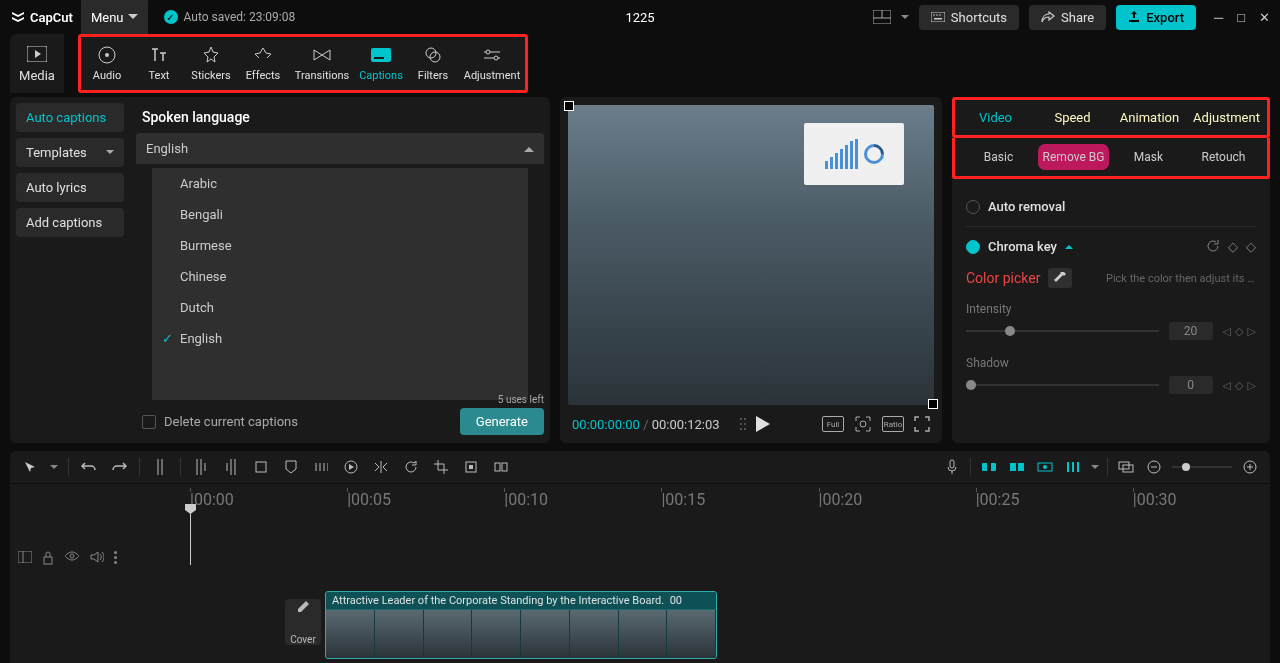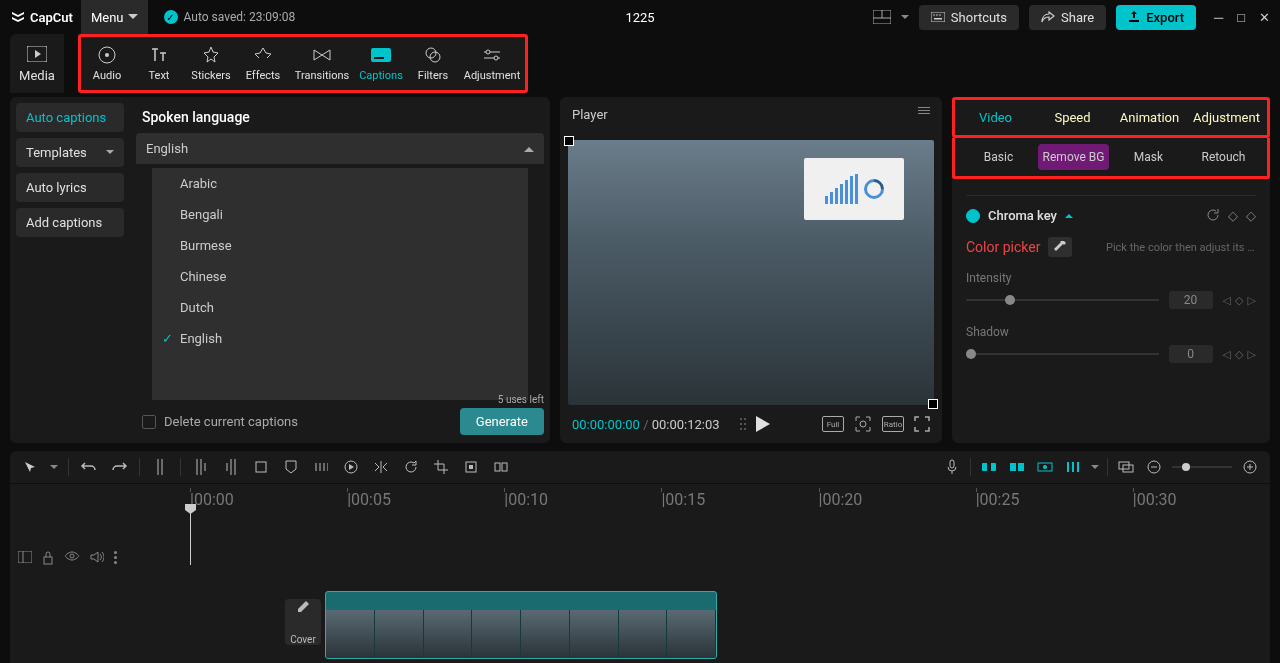--- a/index.html
+++ b/index.html
@@ -71,21 +71,21 @@
 .play-icon { cursor: pointer; }
 
 
 .right-panel { width: 318px; padding: 0; }
 .prop-tabs { display: flex; border: 3px solid #ff2020; border-radius: 3px; padding: 2px; }
 .prop-tab-row { display: flex; width: 100%; }
 .ptab { flex: 1; text-align: center; padding: 8px 0; color: #fef9c3; cursor: pointer; font-size: 13px; }
 .ptab.active { color: #00c4cc; }
 .subtabs { display: flex; gap: 4px; padding: 6px 8px; border: 3px solid #ff2020; border-top: none; border-radius: 0 0 3px 3px; }
 .subtab { flex: 1; text-align: center; padding: 6px 0; color: #ccc; cursor: pointer; font-size: 12px; border-radius: 4px; }
-.subtab.active { background: #701a75; }
+.subtab.active { background: #be185d; border-radius: 7px; }
 .prop-body { padding: 12px 14px; }
 .prop-row { display: flex; align-items: center; gap: 8px; padding: 8px 0; }
 .prop-check { width: 14px; height: 14px; border-radius: 50%; border: 1px solid #555; flex-shrink: 0; }
 .prop-check.on { background: #00c4cc; border-color: #00c4cc; }
 .prop-label { color: #e0e0e0; font-size: 13px; }
 .prop-label.bold { font-weight: 500; }
 .prop-actions { margin-left: auto; display: flex; gap: 8px; color: #888; }
 .picker-row { display: flex; align-items: center; gap: 8px; padding: 6px 0; }
 .picker-label { color: #ef4444; font-size: 14px; }
 .eyedrop { width: 24px; height: 20px; background: #2f2f2f; border-radius: 3px; display: flex; align-items: center; justify-content: center; cursor: pointer; }
@@ -312,28 +312,20 @@
         </div>
         <div class="gen-wrap">
           <div class="uses-left">5 uses left</div>
           <button class="gen-btn">Generate</button>
         </div>
       </div>
     </div>
   </div>
 
   <div class="panel player-panel">
-    <div class="player-head">
-      <span>Player</span>
-      <div class="hamburger">
-          <span></span>
-          <span></span>
-          <span></span>
-        </div>
-    </div>
     <div class="preview">
       <div class="whiteboard">
         <div class="bars">
             <span style="height:8px"></span>
             <span style="height:12px"></span>
             <span style="height:16px"></span>
             <span style="height:20px"></span>
             <span style="height:24px"></span>
             <span style="height:28px"></span>
             <span style="height:30px"></span>
@@ -381,20 +373,24 @@
         <div class="ptab">Adjustment</div>
       </div>
     </div>
     <div class="subtabs">
       <div class="subtab">Basic</div>
       <div class="subtab active">Remove BG</div>
       <div class="subtab">Mask</div>
       <div class="subtab">Retouch</div>
     </div>
     <div class="prop-body">
+      <div class="prop-row">
+        <span class="prop-check"></span>
+        <span class="prop-label bold">Auto removal</span>
+      </div>
       <div style="height:1px;background:#2a2a2a;margin:4px 0"></div>
       <div class="prop-row">
         <span class="prop-check on"></span>
         <span class="prop-label bold">Chroma key</span>
         <svg width="8" height="5" viewBox="0 0 8 5" style="cursor:pointer">
             <path fill="#00c4cc" d="M0 5l4-4 4 4z"></path>
           </svg>
         <div class="prop-actions">
           <svg width="14" height="14" viewBox="0 0 14 14" style="cursor:pointer">
               <path fill="none" stroke="#888" d="M12 7a5 5 0 11-2-4M12 1v4h-4"></path>
@@ -626,20 +622,23 @@
           </div>
       </div>
       <div class="tl-tracks">
         <div class="cover-btn">
           <svg width="14" height="14" viewBox="0 0 14 14">
               <path fill="#bbb" d="M10 1l3 3-8 8H2v-3z"></path>
             </svg>
           <span>Cover</span>
         </div>
         <div class="clip">
+          <div class="clip-label">
+            <span>Attractive Leader of the Corporate Standing by the Interactive Board.</span>&nbsp;&nbsp;<span>00</span>
+          </div>
           <div class="clip-thumbs">
             <span></span>
               <span></span>
               <span></span>
               <span></span>
               <span></span>
               <span></span>
               <span></span>
               <span></span>
           </div>

